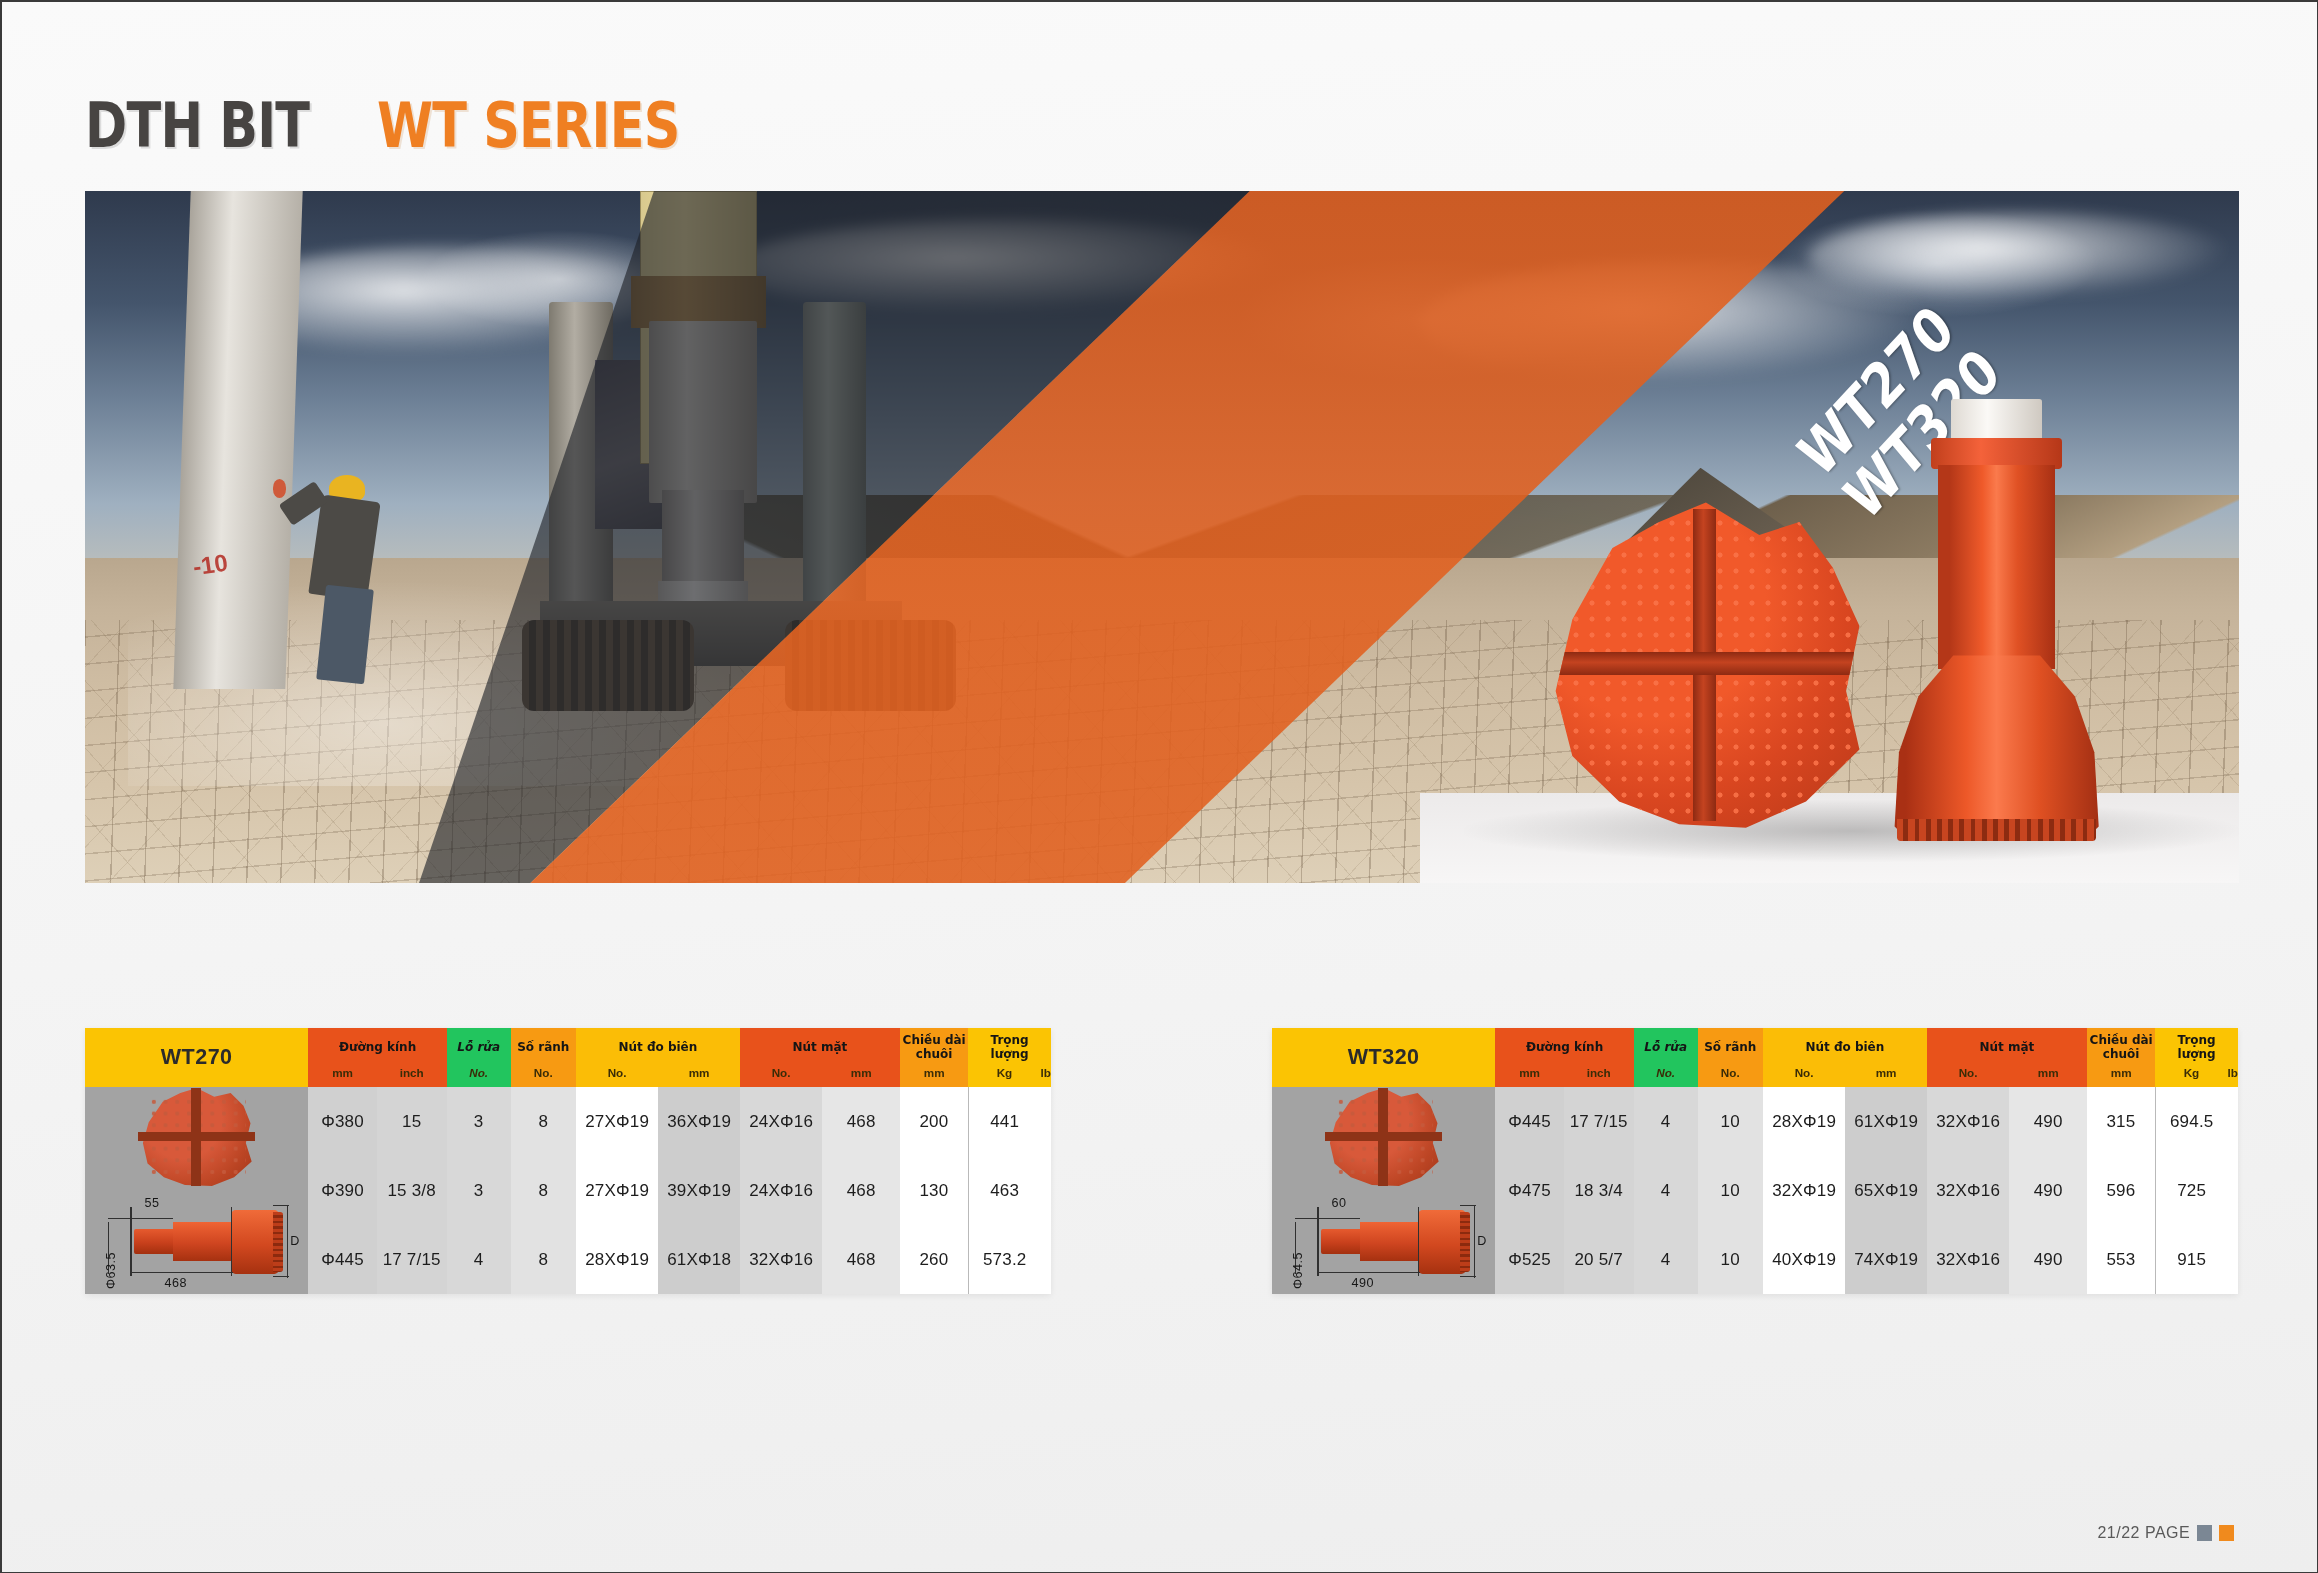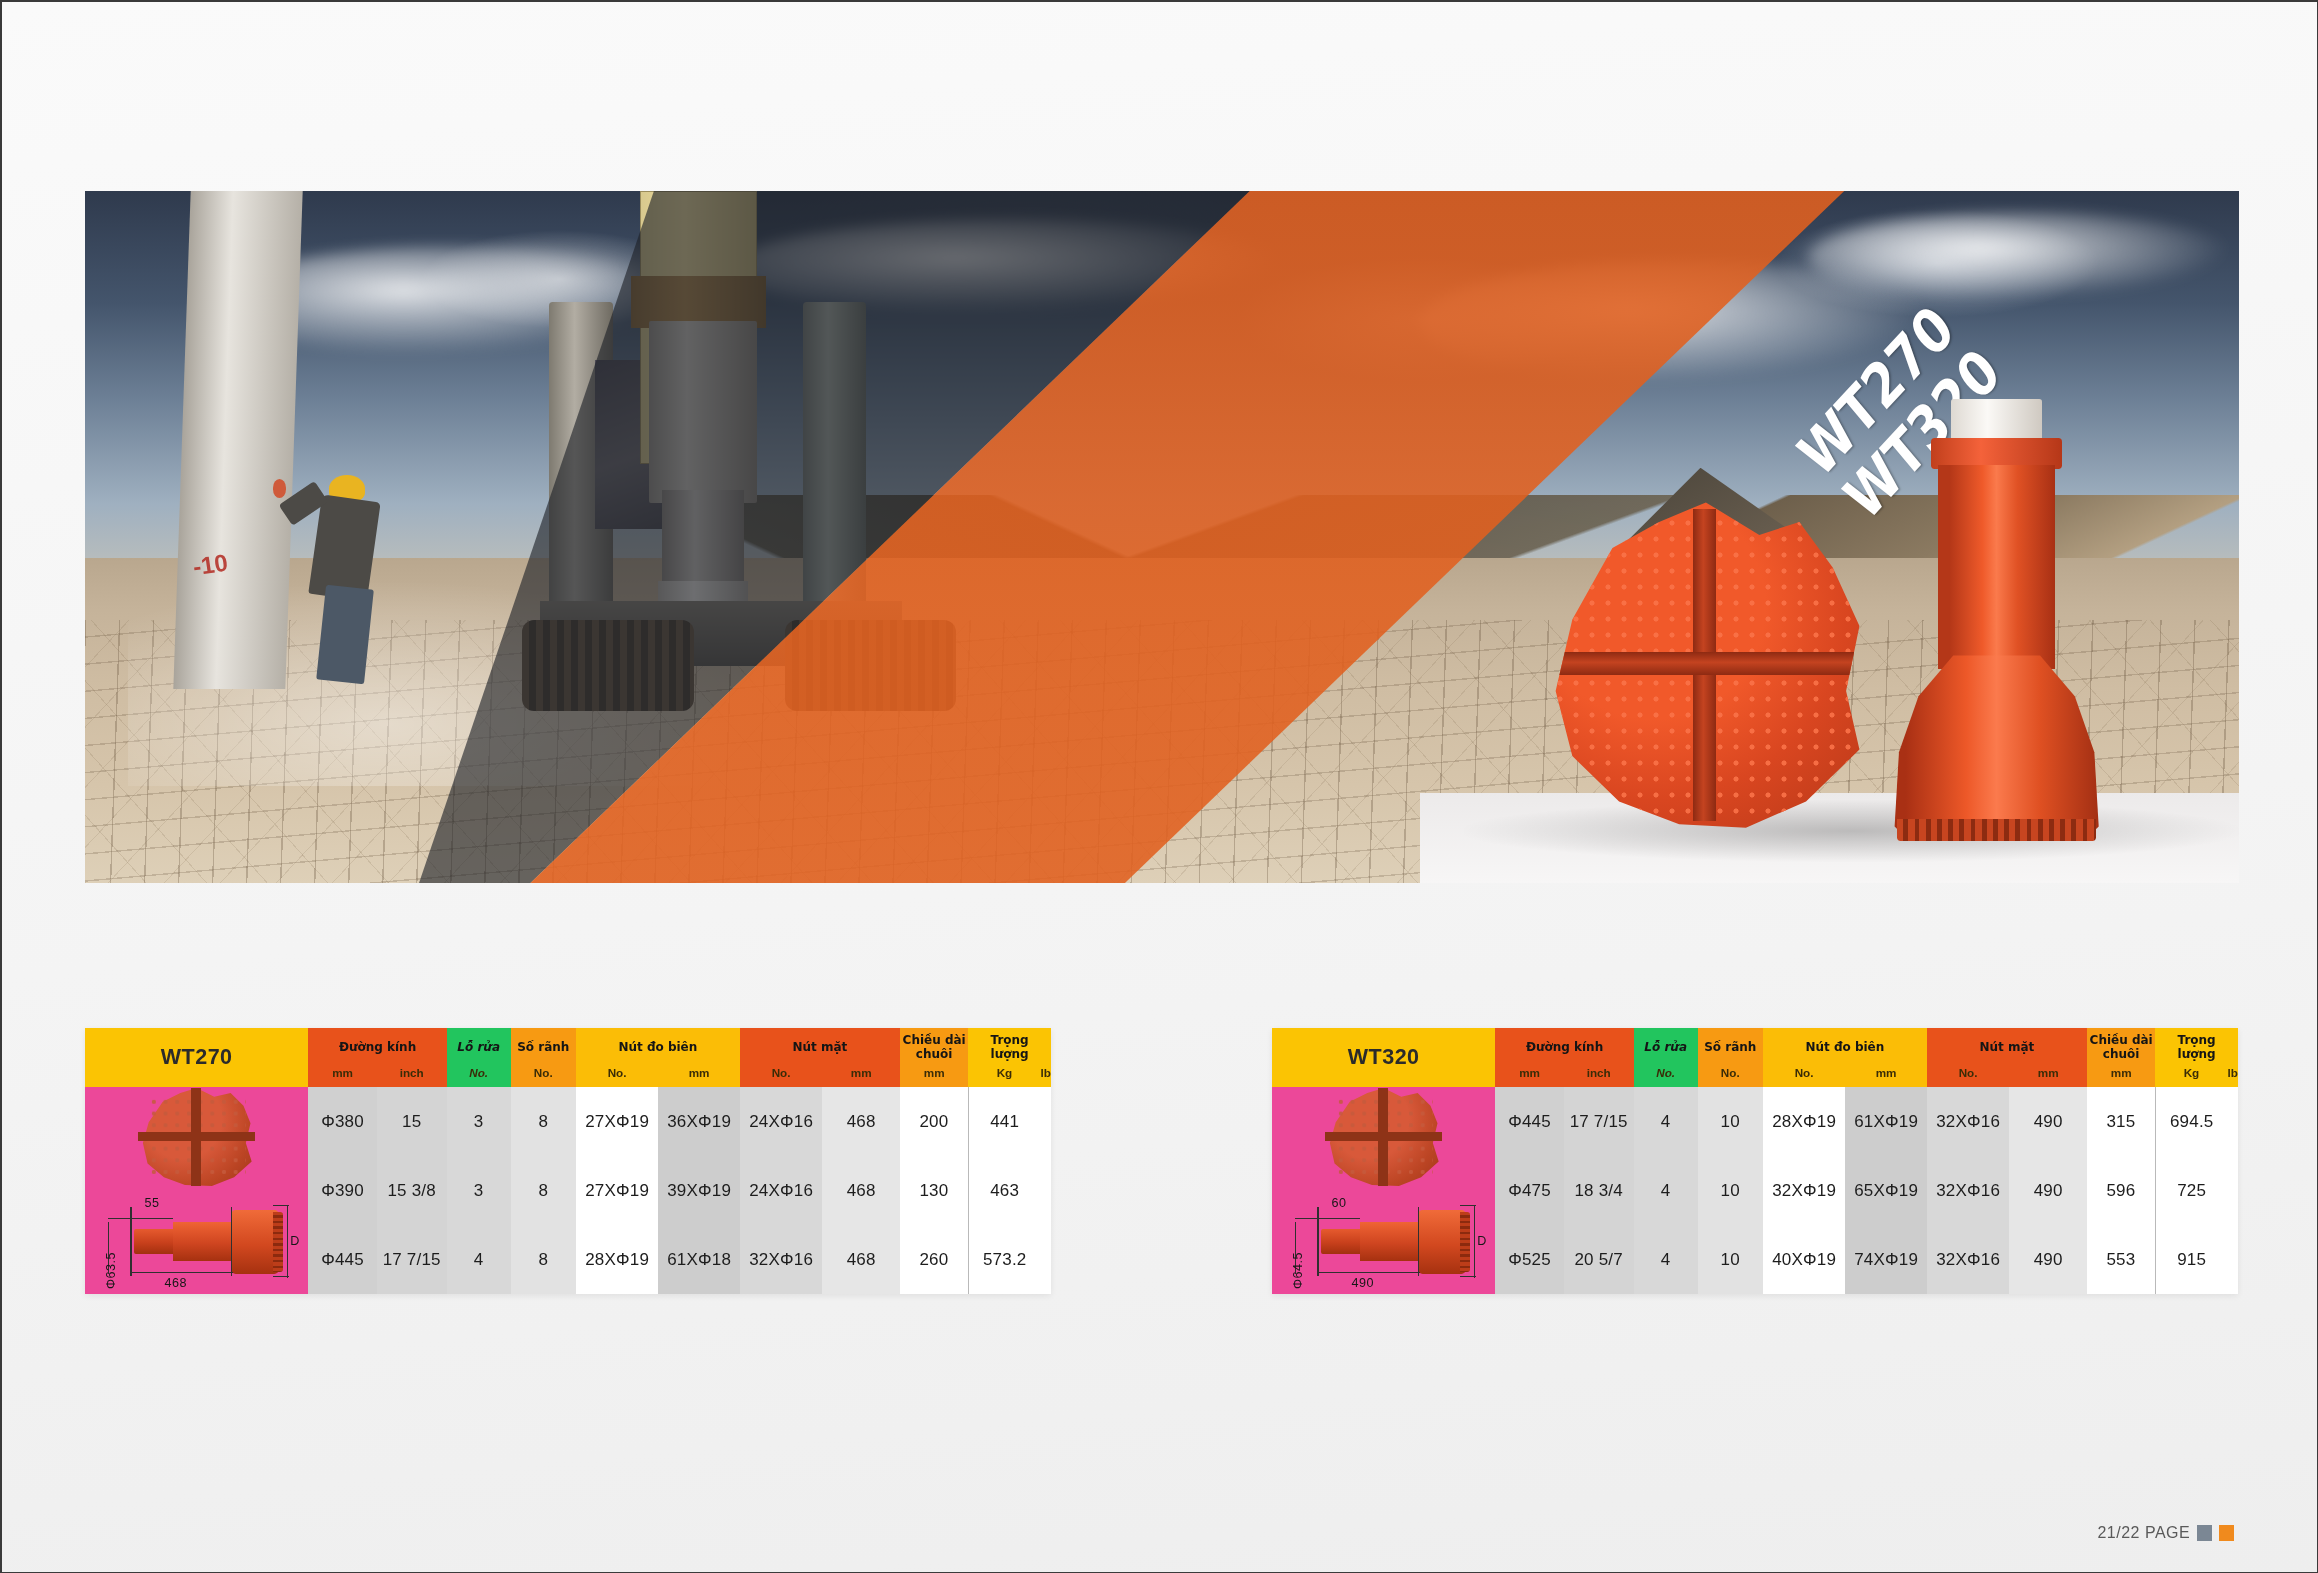--- a/index.html
+++ b/index.html
@@ -284,21 +284,21 @@
   .z1 { background:#d4d4d4; }
   .z2 { background:#d8d8d8; }
   .z3 { background:#e2e2e2; }
   .z4 { background:#ffffff; }
   .z5 { background:#cdcdcd; }
   .z6 { background:#d8d8d8; }
   .z7 { background:#e6e6e6; }
   .z8 { background:#ffffff; }
   .z9 { background:#ffffff; border-left:0.9px solid #b9b9b9; }
 
-  .fig-cell{ background:#ec4899; vertical-align:middle;text-decoration:underline; }
+  .fig-cell{ background:#a3a3a3; vertical-align:middle;text-decoration:underline; }
 
   
   .fig-top{ position:relative; width:117px; height:98px; margin:0 auto; }
   .fig-top .plate{
     position:absolute; inset:0;
     background: radial-gradient(circle at 38% 32%, #d8593a 0 40%, #bc4524 70%, #9f3519 100%);
     clip-path: polygon(50% 0%, 65% 9%, 79% 5%, 90% 18%, 96% 36%, 92% 56%, 97% 75%,
                        82% 91%, 63% 100%, 40% 99%, 22% 91%, 8% 77%, 4% 56%, 9% 35%, 21% 14%, 36% 5%);
   }
   .fig-top .gv{ position:absolute; left:45%; top:0; width:9%; height:100%; background:#8e3317; }
@@ -344,20 +344,24 @@
   }
   .footer .pg{ font-size:16px; color:#5a5a5a; letter-spacing:0.5px;
                font-family:"Liberation Sans",sans-serif; }
   .sw{ width:15.4px; height:15.4px; display:inline-block; }
 </style>
 </head>
 <body>
 
 <div id="page">
 
+  <div class="heading">
+    <span class="h-dark">DTH BIT</span>
+    <span class="h-orange">WT SERIES</span>
+  </div>
 
   <div class="banner">
     <div class="sky"></div>
     <div class="cloud" style="left:6%;top:8%;width:22%;height:16%;"></div>
     <div class="cloud" style="left:30%;top:4%;width:26%;height:14%;"></div>
     <div class="cloud" style="left:62%;top:10%;width:24%;height:18%;"></div>
     <div class="cloud" style="left:80%;top:3%;width:20%;height:13%;"></div>
 
     <div class="mountains"></div>
     <div class="ridge"></div>

